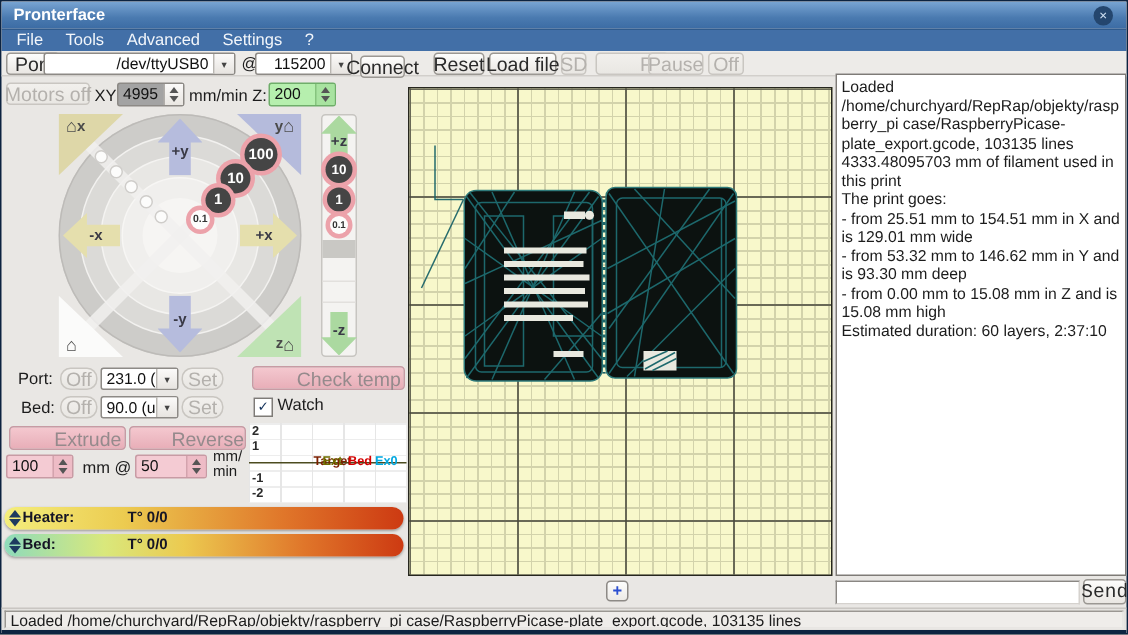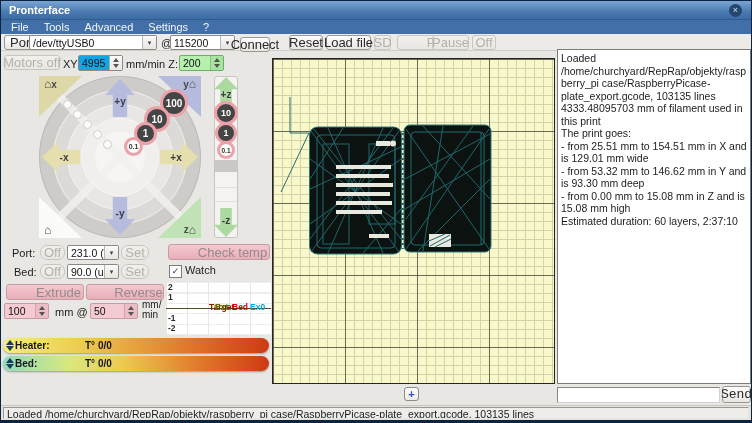--- a/index.html
+++ b/index.html
@@ -9,25 +9,25 @@
   .titlebar{left:0;top:0;width:100%;height:19px;background:linear-gradient(#79a5d3,#4a7ab0 60%,#3c6ca4);border-bottom:1px solid #2f5a8c;}
   .title-text{position:absolute;left:8px;top:3px;font-size:11px;font-weight:bold;color:#fff;}
   .close-btn{position:absolute;right:9px;top:3px;width:13px;height:13px;border-radius:50%;background:#24466e;color:#cfe0f2;font-size:9px;line-height:13px;text-align:center;cursor:pointer;}
   .menubar{left:0;top:19px;width:100%;height:14px;background:#426fa7;display:flex;align-items:center;gap:15px;padding-left:10px;}
   .menu-item{font-size:11px;color:#f2f6fb;line-height:14px;}
   .toolbar{left:0;top:33px;width:100%;height:17px;background:#edebe8;border-bottom:1px solid #d2cfcb;}
   .btn{display:inline-flex;align-items:center;justify-content:center;font-size:13px;color:#2a2a2a;background:linear-gradient(#fdfdfc,#e9e6e2);border:1px solid #9b9893;border-radius:3px;height:15px;padding:0 5px;box-sizing:border-box;white-space:nowrap;}
   .btn.disabled{color:#b4b1ad;background:linear-gradient(#f2f0ed,#e9e7e3);border-color:#c9c6c1;}
   .btn.pink{background:linear-gradient(#f4c8cf,#e8aeb8);border-color:#c79ba4;color:#958a8c;padding-left:32px;}
   .combo{position:absolute;display:flex;height:15px;background:#fff;border:1px solid #8d8a86;border-radius:2px;box-sizing:border-box;}
-  .combo .val{flex:1;font-size:10.5px;color:#111;padding:1px 3px;overflow:hidden;white-space:nowrap;}
+  .combo .val{flex:1;font-size:10.5px;color:#111;padding:1px 3px;overflow:hidden;white-space:nowrap;text-align:right;}
   .combo .arrow{width:13px;border-left:1px solid #b9b6b1;background:linear-gradient(#fbfaf9,#e7e4e0);font-size:7px;color:#444;display:flex;align-items:center;justify-content:center;}
   .lbl{position:absolute;font-size:11px;color:#1c1c1c;white-space:nowrap;}
   
-  .spin{position:absolute;display:flex;height:16px;background:#0ea5e9;border:1px solid #8d8a86;border-radius:2px;box-sizing:border-box;}
+  .spin{position:absolute;display:flex;height:16px;background:#a3a3a3;border:1px solid #8d8a86;border-radius:2px;box-sizing:border-box;}
   .spin .val{flex:1;font-size:10.5px;color:#111;padding:1px 3px;overflow:hidden;}
   .spin .sbtns{width:12px;border-left:1px solid #b1aeaa;display:flex;flex-direction:column;align-items:center;justify-content:center;gap:2px;background:linear-gradient(#fbfaf9,#e9e6e2);}
   .spin.green{background:#b6efae;border-color:#6fae6a;}
   .spin.green .sbtns{background:#a8e3a0;border-left-color:#86c47e;}
   .spin.pink{background:#f4cbd3;border-color:#c89ba4;}
   .spin.pink .sbtns{background:#eebcc6;border-left-color:#d3a3ad;}
   .tri-up{width:0;height:0;border-left:3px solid transparent;border-right:3px solid transparent;border-bottom:4px solid #555;}
   .tri-dn{width:0;height:0;border-left:3px solid transparent;border-right:3px solid transparent;border-top:4px solid #555;}
   
   .jog{left:38px;top:75px;width:162px;height:162px;}

